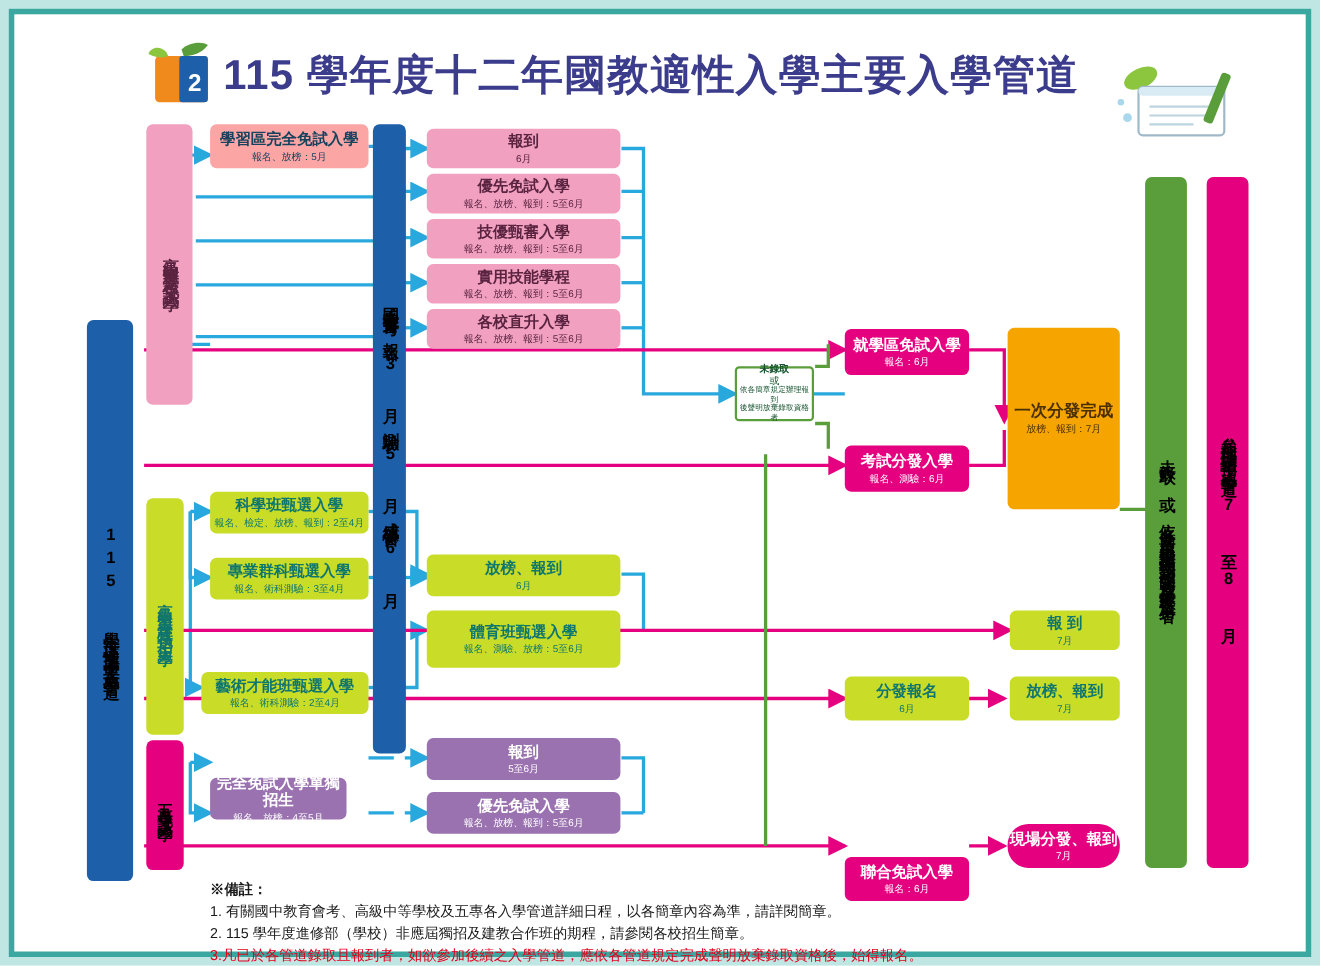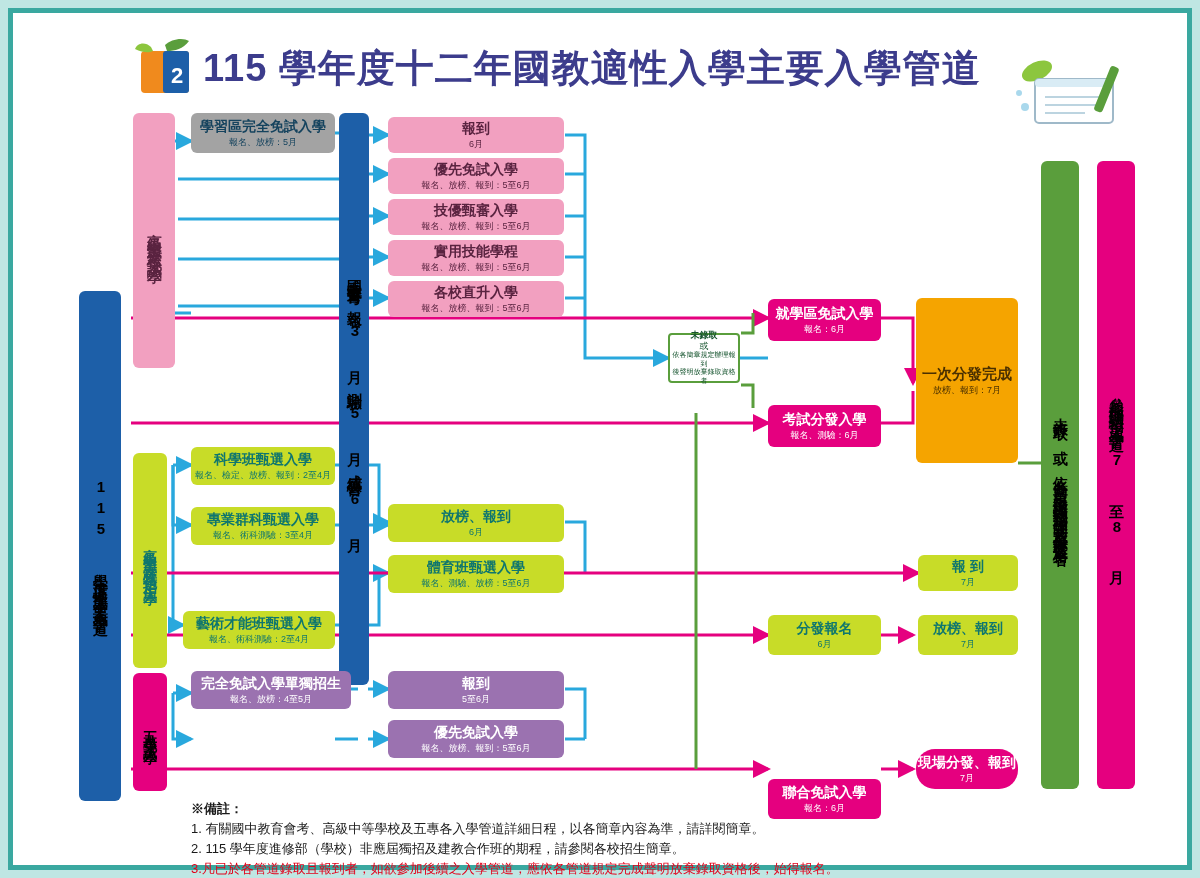--- a/index.html
+++ b/index.html
@@ -50,21 +50,21 @@
     text-align:center;
     color:#ffffff;
     line-height:1.15;
   }
   .box .t1 { font-size:14px; font-weight:bold; }
   .box .t2 { font-size:9px; margin-top:3px; font-weight:normal; }
 
   .pink    { background:#f2a0c0; color:#5a2340; }
   .magenta { background:#e5007f; }
   .blue    { background:#1d5fa8; }
-  .cyanbox { background:#a3a3a3; color:#15435e; }
+  .cyanbox { background:#fca5a5; color:#15435e; }
   .lime    { background:#c8dc28; color:#0f766e; }
   .green   { background:#5a9e3c; }
   .purple  { background:#9b72b0; }
   .orange  { background:#f5a400; color:#4a3000; }
 
   
   .vbox {
     position:absolute;
     border-radius:6px;
     writing-mode:vertical-rl;
@@ -252,42 +252,42 @@
       <span class="t2">報名、檢定、放榜、報到：2至4月</span>
     </div>
     <div class="box lime" style="left:178px; top:494px; width:144px; height:38px;">
       <span class="t1">專業群科甄選入學</span>
       <span class="t2">報名、術科測驗：3至4月</span>
     </div>
     <div class="box lime" style="left:375px; top:491px; width:176px; height:38px;">
       <span class="t1">放榜、報到</span>
       <span class="t2">6月</span>
     </div>
-    <div class="box lime" style="left:375px; top:542px; width:176px; height:38px;">
+    <div class="box lime" style="left:375px; top:542px; width:176px; height:52px;">
       <span class="t1">體育班甄選入學</span>
       <span class="t2">報名、測驗、放榜：5至6月</span>
     </div>
     <div class="box lime" style="left:905px; top:542px; width:100px; height:36px;">
       <span class="t1">報 到</span>
       <span class="t2">7月</span>
     </div>
     <div class="box lime" style="left:170px; top:598px; width:152px; height:38px;">
       <span class="t1">藝術才能班甄選入學</span>
       <span class="t2">報名、術科測驗：2至4月</span>
     </div>
     <div class="box lime" style="left:755px; top:602px; width:113px; height:40px;">
       <span class="t1">分發報名</span>
       <span class="t2">6月</span>
     </div>
     <div class="box lime" style="left:905px; top:602px; width:100px; height:40px;">
       <span class="t1">放榜、報到</span>
       <span class="t2">7月</span>
     </div>
 
-    <div class="box purple" style="left:178px; top:658px; width:160px; height:38px;">
+    <div class="box purple" style="left:178px; top:694px; width:124px; height:38px;">
       <span class="t1">完全免試入學單獨招生</span>
       <span class="t2">報名、放榜：4至5月</span>
     </div>
     <div class="box purple" style="left:375px; top:658px; width:176px; height:38px;">
       <span class="t1">報到</span>
       <span class="t2">5至6月</span>
     </div>
     <div class="box purple" style="left:375px; top:707px; width:176px; height:38px;">
       <span class="t1">優先免試入學</span>
       <span class="t2">報名、放榜、報到：5至6月</span>

